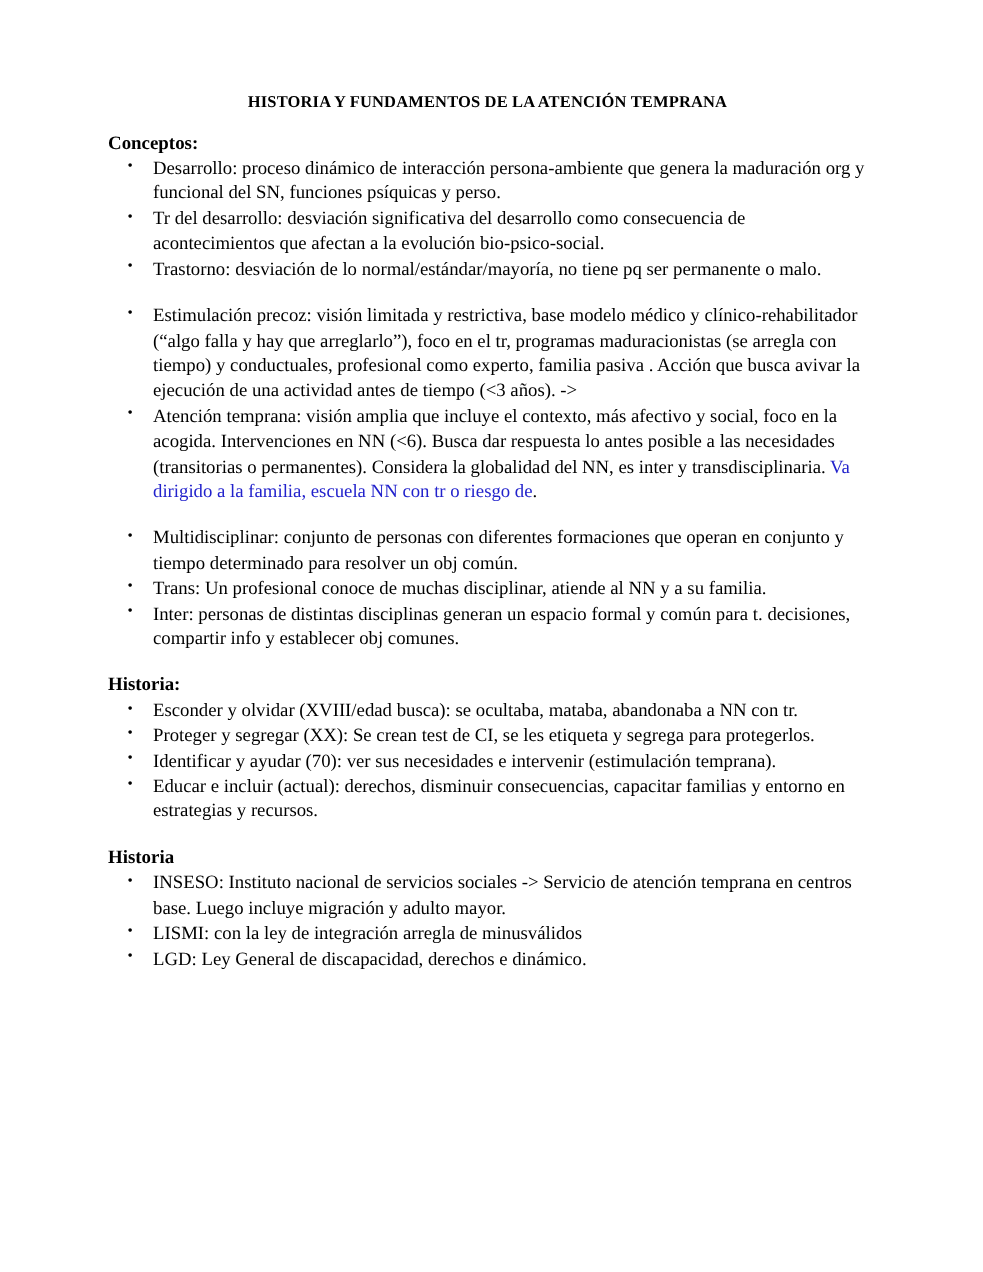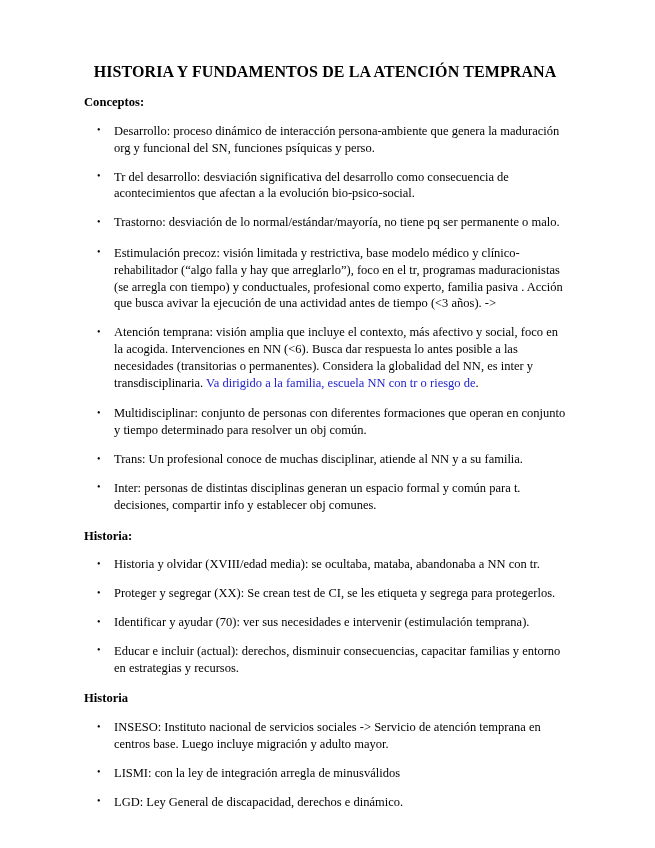--- a/index.html
+++ b/index.html
@@ -18,45 +18,45 @@
     position: relative;
     width: 655px;
     height: 848px;
     box-sizing: border-box;
     padding: 62px 77px 0 72px;
     background: #ffffff;
   }
   .doc-title {
     text-align: center;
     font-weight: bold;
-    font-size: 16px;
+    font-size: 11px;
     letter-spacing: 0.1px;
     margin: 0 0 11px 0;
     line-height: 1.25;
   }
   .section-heading {
     font-weight: bold;
     font-size: 12.6px;
-    margin: 12px;
+    margin: 0;
     line-height: 1.34;
   }
   .section-heading.spaced {
     margin-top: 14px;
   }
   ul.bullets {
     list-style: none;
     margin: 0;
     padding: 0;
   }
   ul.bullets > li {
     position: relative;
     padding-left: 30px;
     font-size: 12.5px;
     line-height: 1.345;
-    margin: 12px;
+    margin: 0;
     text-align: left;
   }
   ul.bullets > li::before {
     content: "\2022";
     position: absolute;
     left: 13px;
     top: -0.5px;
     font-size: 10px;
     line-height: 1.68;
     color: #000000;
@@ -89,21 +89,21 @@
       <li><span>Atención temprana: visión amplia que incluye el contexto, más afectivo y social, foco en la acogida. Intervenciones en NN (&lt;6). Busca dar respuesta lo antes posible a las necesidades (transitorias o permanentes). Considera la globalidad del NN, es inter y transdisciplinaria. </span><span class="blue">Va dirigido a la familia, escuela NN con tr o riesgo de</span><span>.</span></li>
       <li class="gap-before">Multidisciplinar: conjunto de personas con diferentes formaciones que operan en conjunto y tiempo determinado para resolver un obj común.</li>
       <li>Trans: Un profesional conoce de muchas disciplinar, atiende al NN y a su familia.</li>
       <li>Inter: personas de distintas disciplinas generan un espacio formal y común  para t. decisiones, compartir info y establecer obj comunes.</li>
     </ul>
   </div>
 
   <div class="group">
     <div class="section-heading spaced">Historia:</div>
     <ul class="bullets">
-      <li> Historia y olvidar (XVIII/edad media): se ocultaba, mataba, abandonaba a NN con tr.</li>
+      <li> Esconder y olvidar (XVIII/edad busca): se ocultaba, mataba, abandonaba a NN con tr.</li>
       <li>Proteger y segregar (XX): Se crean test de CI, se les etiqueta y segrega para protegerlos.</li>
       <li>Identificar y ayudar (70): ver sus necesidades e intervenir (estimulación temprana).</li>
       <li>Educar e incluir (actual): derechos, disminuir consecuencias, capacitar familias y entorno en estrategias y recursos.</li>
     </ul>
   </div>
 
   <div class="group">
     <div class="section-heading spaced">Historia</div>
     <ul class="bullets">
       <li>INSESO: Instituto nacional de servicios sociales -&gt; Servicio de atención temprana en centros base. Luego incluye migración y adulto mayor.</li>

